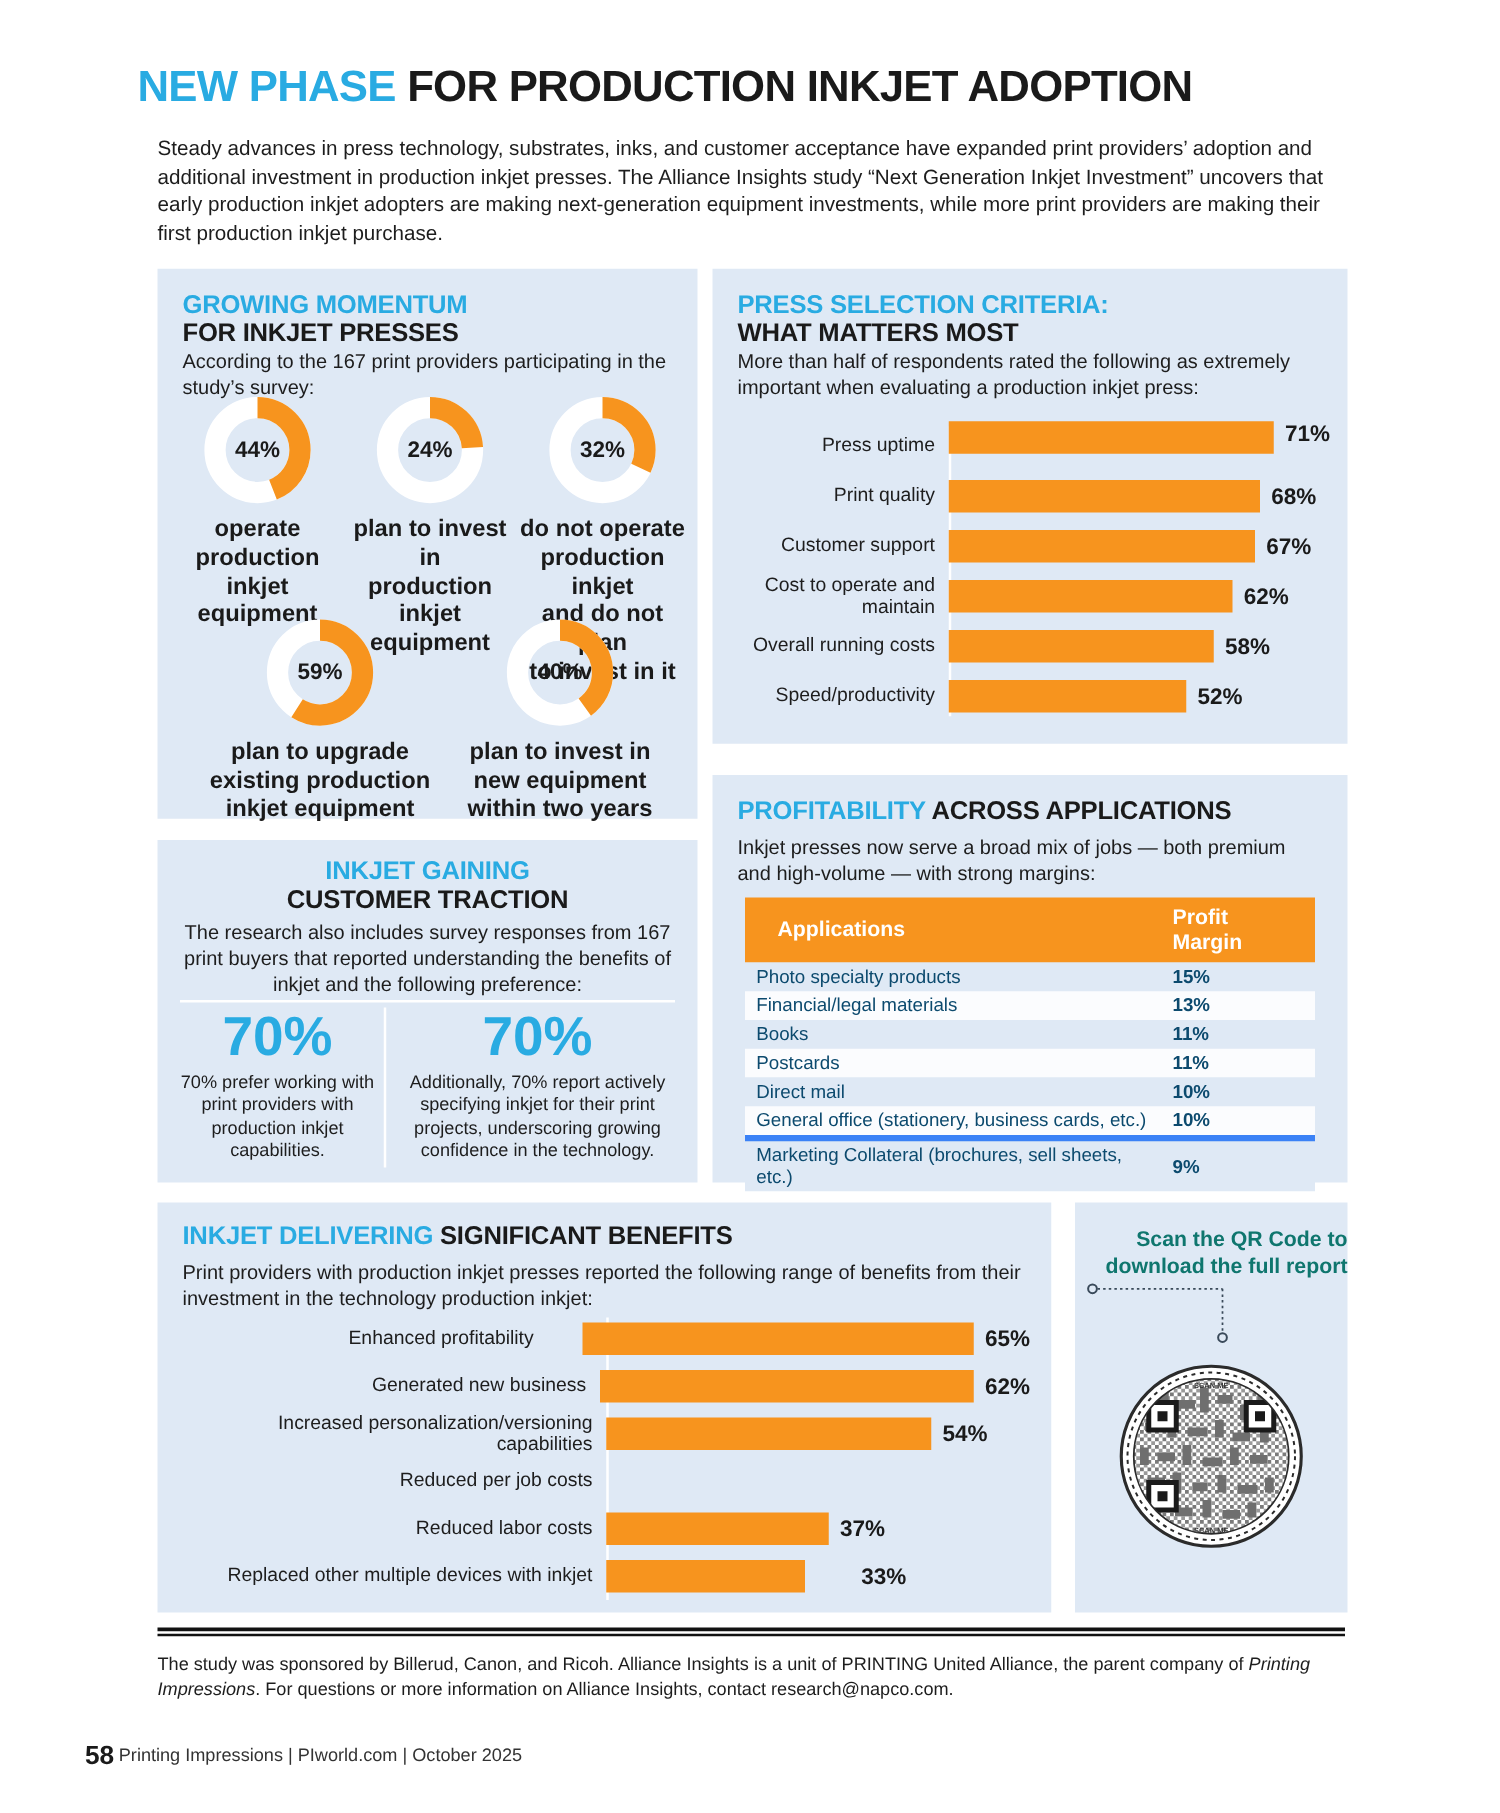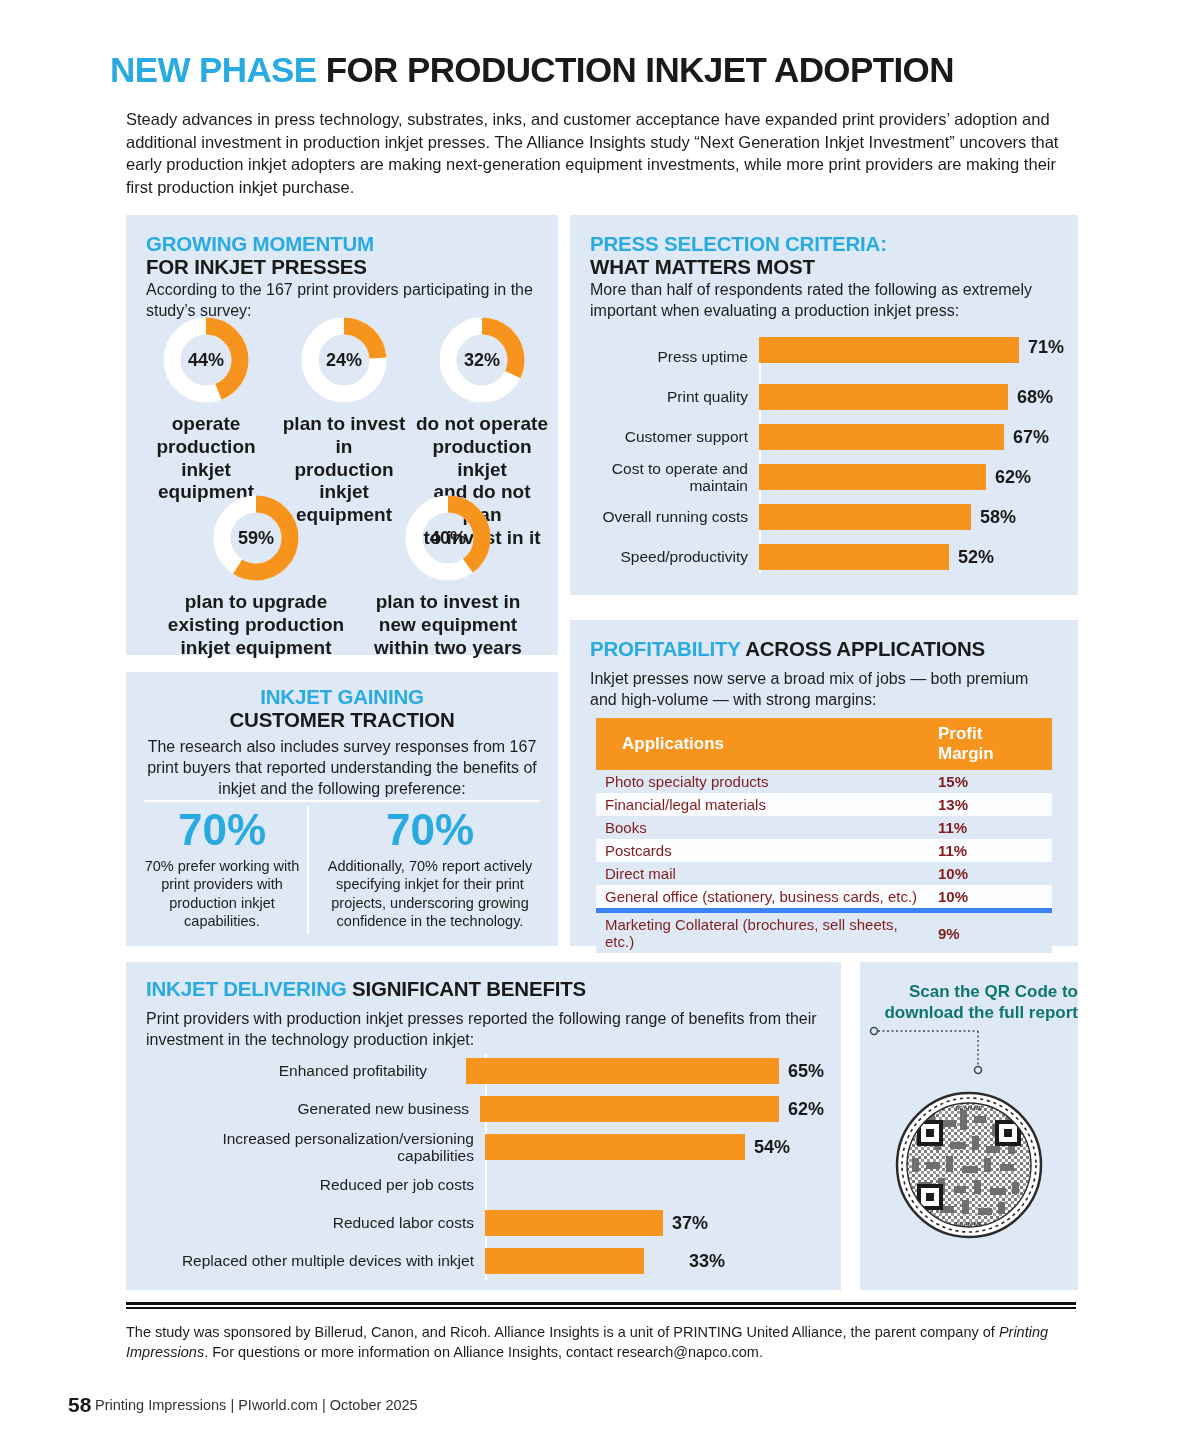--- a/index.html
+++ b/index.html
@@ -64,21 +64,21 @@
   .vdiv { position: absolute; width: 2px; background: #ffffff; }
   .hdiv { position: absolute; height: 2px; background: #ffffff; }
 
   
   .ptable { position: absolute; width: 100%; border-collapse: collapse; }
   .ptable th {
     background: #F7941E; color: #ffffff; font-size: 17px; font-weight: 800;
     text-align: left; padding: 6px 26px;
   }
   .ptable th.pm { padding-left: 6px; }
-  .ptable td { font-size: 15px; padding: 3px 9px; color: #7f1d1d; }
+  .ptable td { font-size: 15px; padding: 3px 9px; color: #0c4a6e; }
   .ptable td.pm { font-weight: 800; font-size: 15px; padding-left: 6px; }
   .ptable tr.odd td { background: #dfe9f5; }
   .ptable tr.even td { background: #fbfcfe; }
   .ptable tr.last td { border-top: 5px solid #3b82f6; }
 
   
   .qr-title {
     position: absolute; left: 0; right: 0; top: 20px;
     text-align: right; font-size: 17px; font-weight: 800;
     line-height: 1.22; color: #0f766e;

